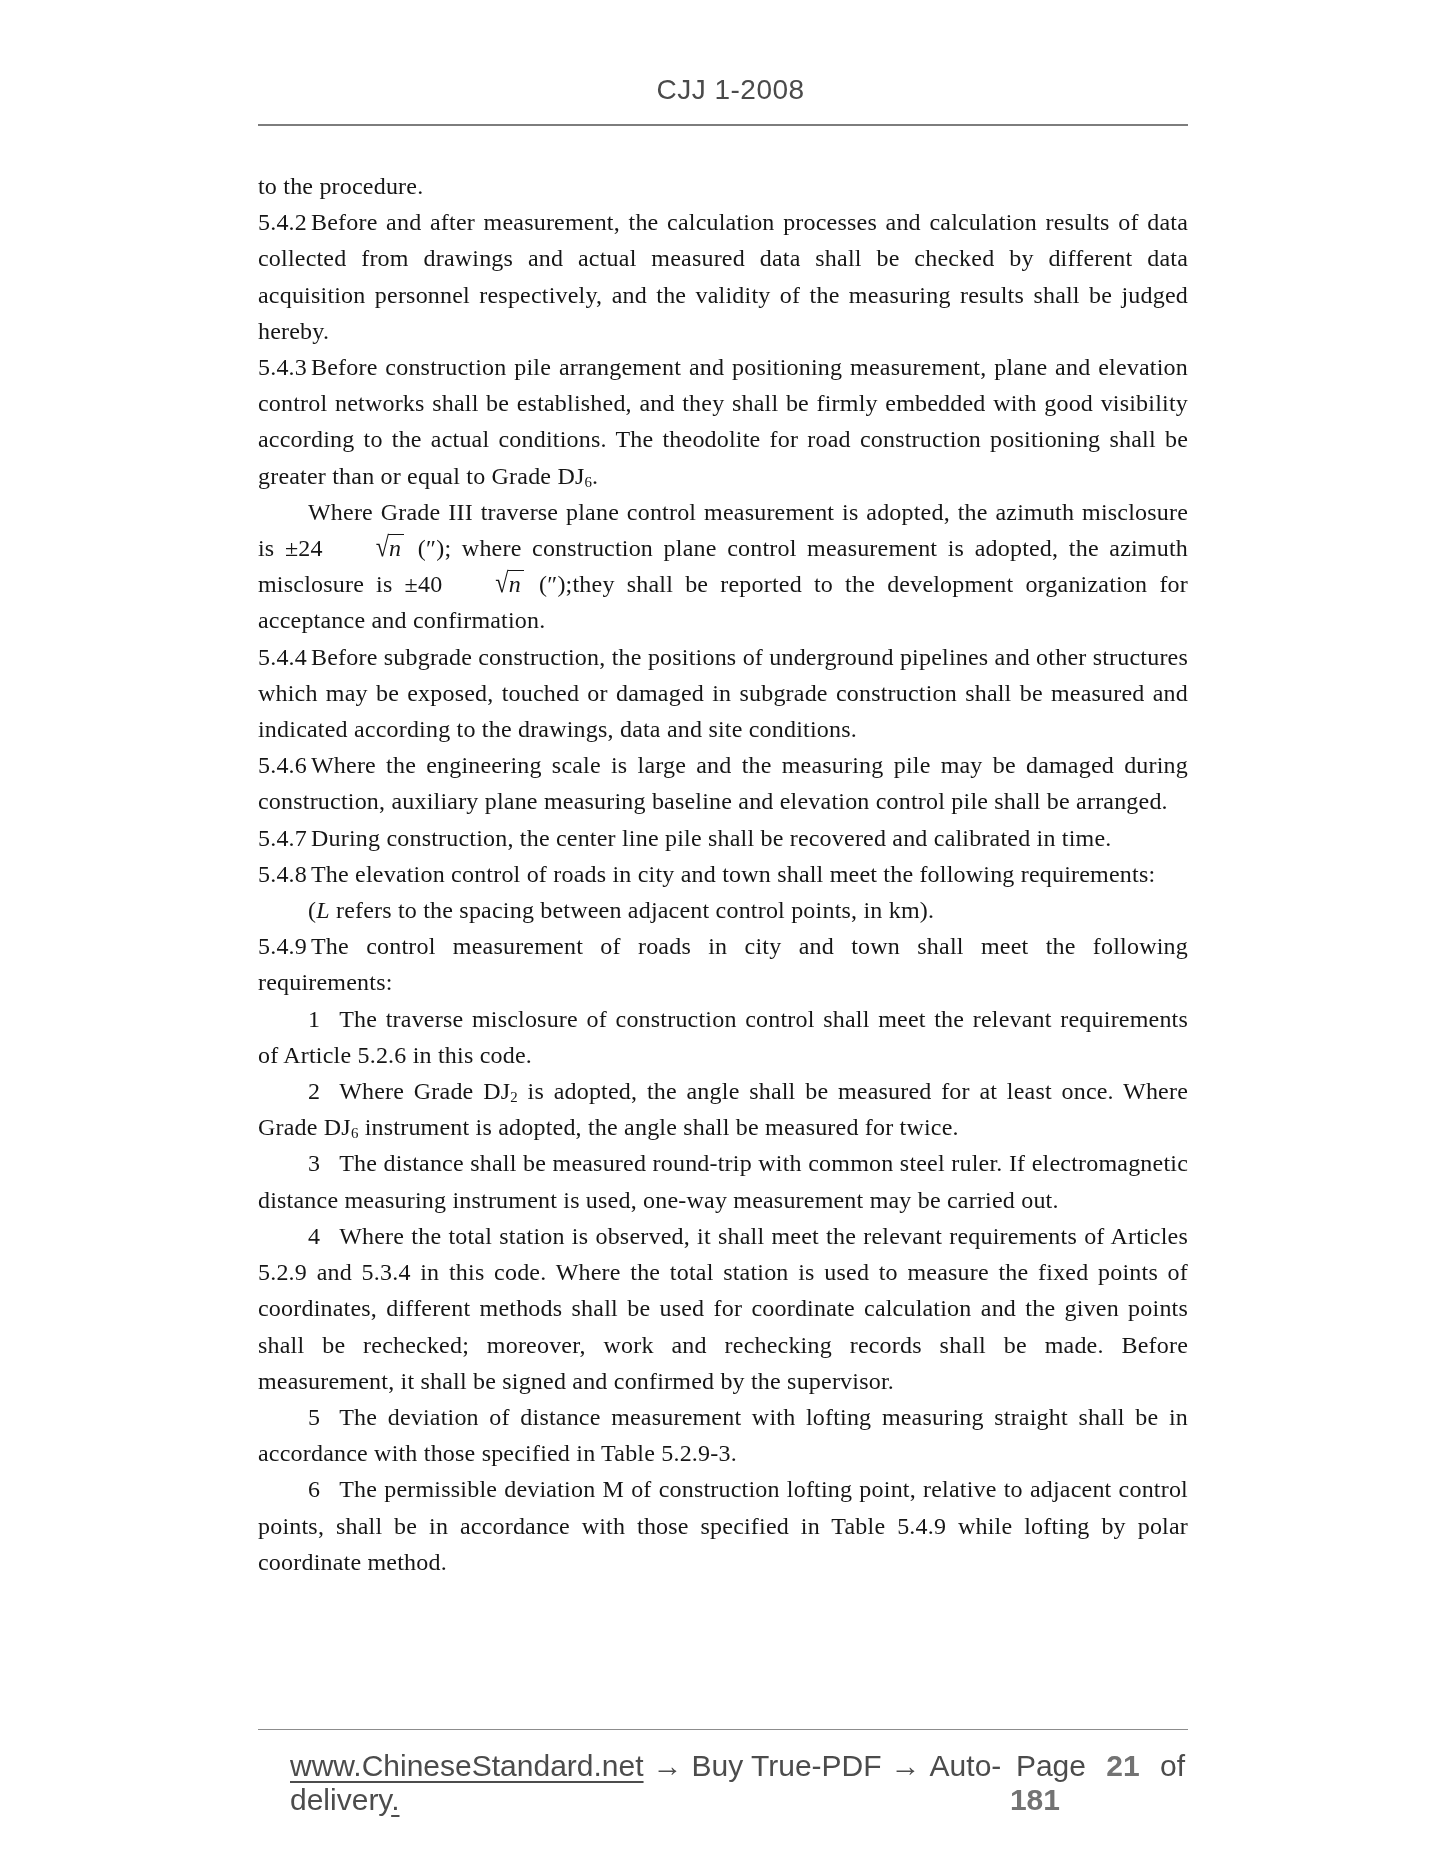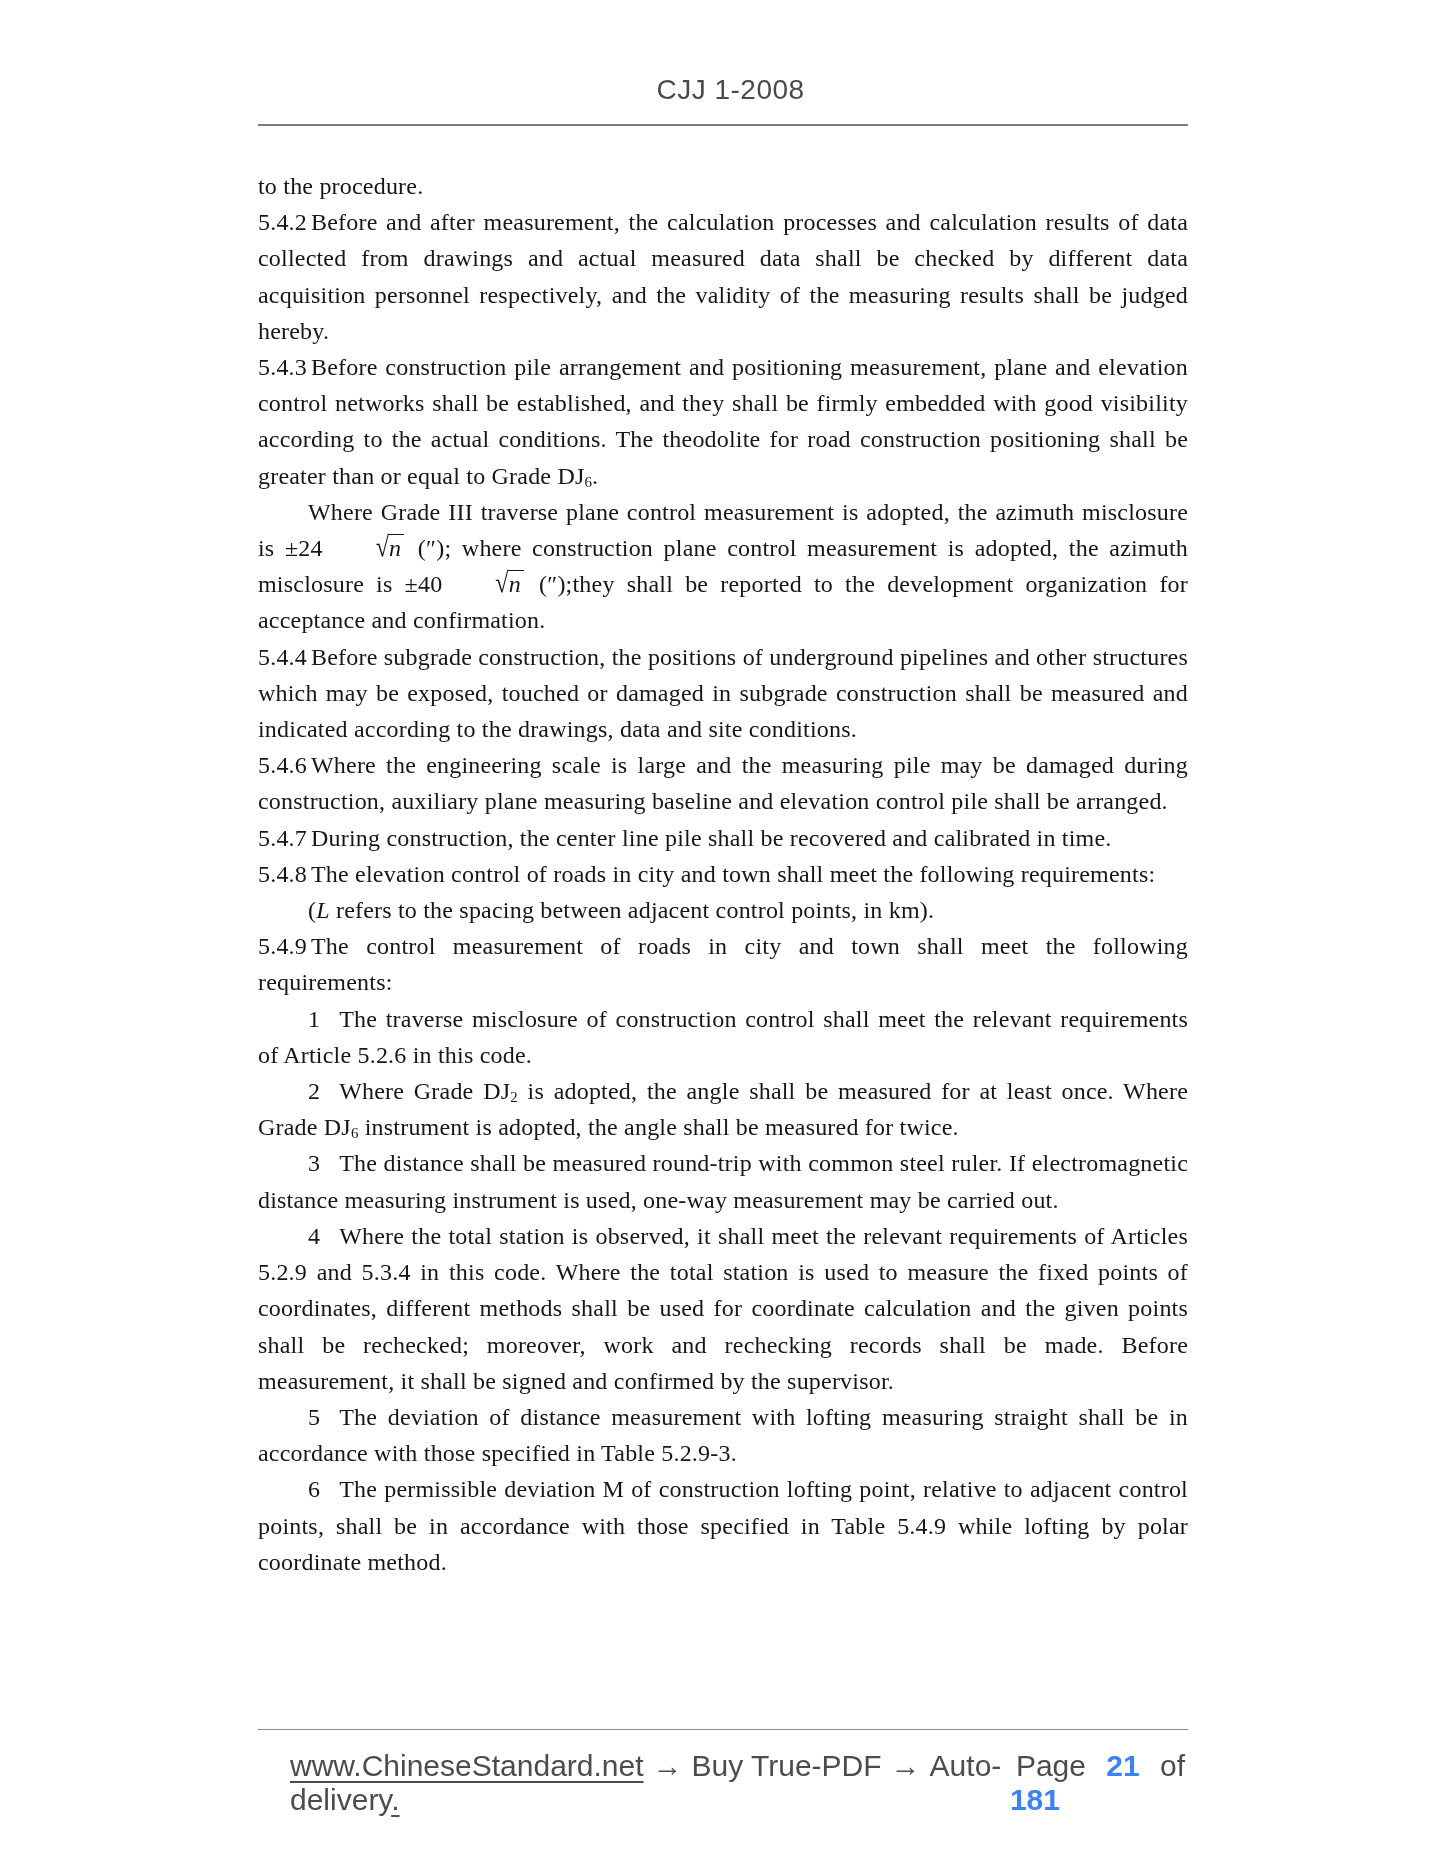--- a/index.html
+++ b/index.html
@@ -49,21 +49,21 @@
     font-family:"Liberation Sans","DejaVu Sans",sans-serif;
     font-size:30px; color:#4c4c4c;margin-left:32px;
   }
   .footer-site {
     color:#4c4c4c; text-decoration:underline;
     text-underline-offset:5px; text-decoration-thickness:2px;
     cursor:pointer;
   }
   .footer-arrow { margin:0 9px; }
   .u-dot { text-decoration:underline; text-underline-offset:5px; text-decoration-thickness:2px; }
-  .page-num { font-weight:bold; color:#3b82f6; }
+  .page-num { font-weight:bold; color:#737373; }
   .pg-gap { margin:0 6px; }
 </style>
 </head>
 <body>
 
 <div class="page">
 
   <div class="header-title">CJJ 1-2008</div>
   <div class="header-rule"></div>
 

